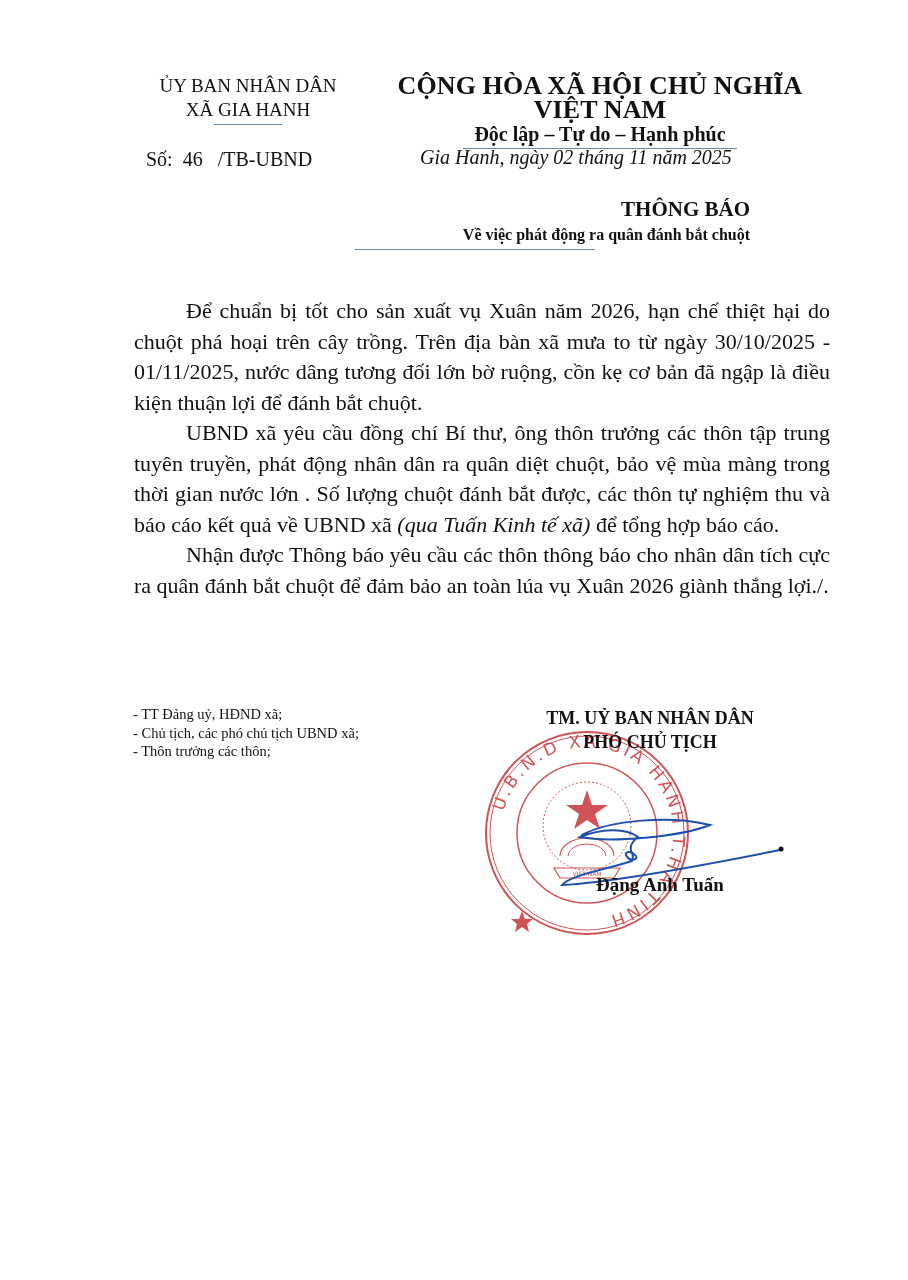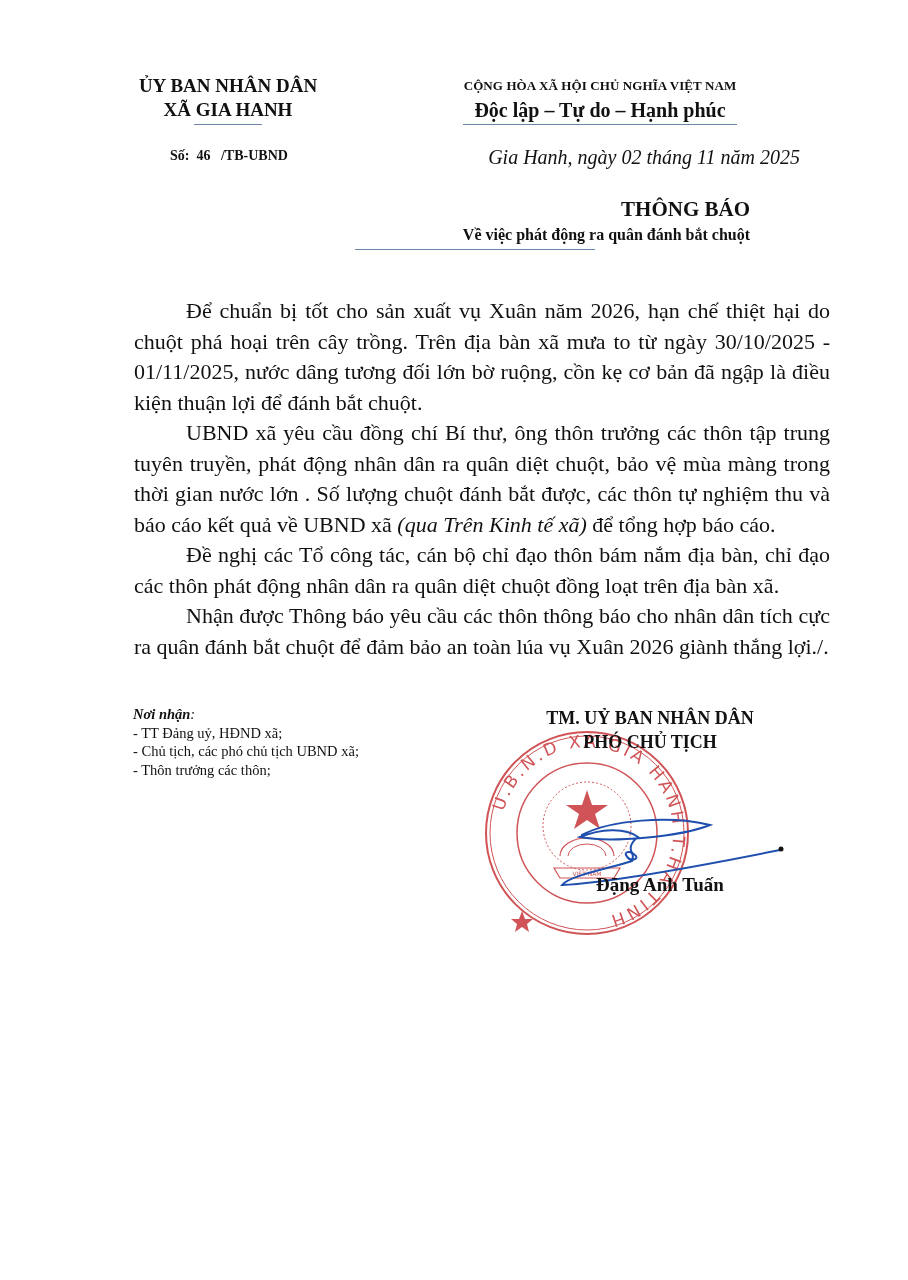--- a/index.html
+++ b/index.html
@@ -12,62 +12,61 @@
       height: 1280px;
       position: relative;
       overflow: hidden;
       font-family: "Liberation Serif", "DejaVu Serif", serif;
       color: #111111;
     }
     .abs { position: absolute; }
 
     
     .hdr-left {
-      left: 108px; top: 74px; width: 240px;
+      left: 128px; top: 74px; width: 240px;
       text-align: center;
-      font-weight: bold;
+      font-weight: normal;
       font-size: 19px;
       line-height: 24px;
     }
     .hdr-left .uline {
       margin: 2px auto 0 auto;
       width: 68px; height: 1px;
       background: #6b84a8;
     }
     .doc-number {
-      left: 170px; top: 148px;
-      font-size: 14px;
+      left: 146px; top: 148px;
+      font-size: 20px;
       white-space: pre;
-      font-weight: bold;
     }
 
     
     .hdr-right {
       left: 370px; top: 74px; width: 460px;
       text-align: center;
       font-weight: bold;
       line-height: 24px;
     }
     .hdr-right .national {
-      font-size: 13px;
+      font-size: 26px;
       letter-spacing: 0.1px;
     }
     .hdr-right .motto {
       font-size: 20px;
     }
     .hdr-right .uline {
       margin: 2px auto 0 auto;
       width: 274px; height: 1px;
       background: #6b84a8;
     }
     .place-date {
       left: 420px; top: 146px; width: 380px;
       font-style: italic;
       font-size: 20px;
-      text-align: right;
+      text-align: left;
     }
 
     
     .title-block {
       left: 200px; top: 197px; width: 550px;
       text-align: right;
       font-weight: bold;
     }
     .title-block .t1 { font-size: 21px; line-height: 24px; }
     .title-block .t2 { font-size: 16px; line-height: 28px; }
@@ -143,27 +142,25 @@
 <div class="abs place-date">Gia Hanh, ngày 02 tháng 11 năm 2025</div>
 
 <div class="abs title-block">
   <div class="t1">THÔNG BÁO</div>
   <div class="t2">Về việc phát động ra quân đánh bắt chuột</div>
   <div class="uline"></div>
 </div>
 
 <div class="abs body-text">
   <p>Để chuẩn bị tốt cho sản xuất vụ Xuân năm 2026, hạn chế thiệt hại do chuột phá hoại trên cây trồng. Trên địa bàn xã mưa to từ ngày 30/10/2025 - 01/11/2025, nước dâng tương đối lớn bờ ruộng, cồn kẹ cơ bản đã ngập là điều kiện thuận lợi để đánh bắt chuột.</p>
-  <p><span>UBND xã yêu cầu đồng chí Bí thư, ông thôn trưởng các thôn tập trung tuyên truyền, phát động nhân dân ra quân diệt chuột, bảo vệ mùa màng trong thời gian nước lớn . Số lượng chuột đánh bắt được, các thôn tự nghiệm thu và báo cáo kết quả về UBND xã </span><em>(qua Trên Kinh tế xã)</em><span> để tổng hợp báo cáo.</span></p>
-  <p>Đề nghị các Tổ công tác, cán bộ chỉ đạo thôn bám nắm địa bàn, chỉ đạo các thôn phát động nhân dân ra quân diệt chuột đồng loạt trên địa bàn xã.</p>
+  <p><span>UBND xã yêu cầu đồng chí Bí thư, ông thôn trưởng các thôn tập trung tuyên truyền, phát động nhân dân ra quân diệt chuột, bảo vệ mùa màng trong thời gian nước lớn . Số lượng chuột đánh bắt được, các thôn tự nghiệm thu và báo cáo kết quả về UBND xã </span><em>(qua Tuấn Kinh tế xã)</em><span> để tổng hợp báo cáo.</span></p>
   <p>Nhận được Thông báo yêu cầu các thôn thông báo cho nhân dân tích cực ra quân đánh bắt chuột để đảm bảo an toàn lúa vụ Xuân 2026 giành thắng lợi./.</p>
 </div>
 
 <div class="abs recipients">
-  <div class="head"><span>Nơi nhận</span><span class="colon">:</span></div>
   <div>- TT Đảng uỷ, HĐND xã;</div>
   <div>- Chủ tịch, các phó chủ tịch UBND xã;</div>
   <div>- Thôn trưởng các thôn;</div>
 </div>
 
 <svg class="abs seal" viewBox="0 0 210 210" xmlns="http://www.w3.org/2000/svg">
   <defs>
     <path id="sealArc" d="M 105 105 m -86 0 a 86 86 0 1 1 172 0 a 86 86 0 1 1 -172 0"></path>
   </defs>
   <circle cx="105" cy="105" r="101" fill="none" stroke="#c8373a" stroke-width="2"></circle>

